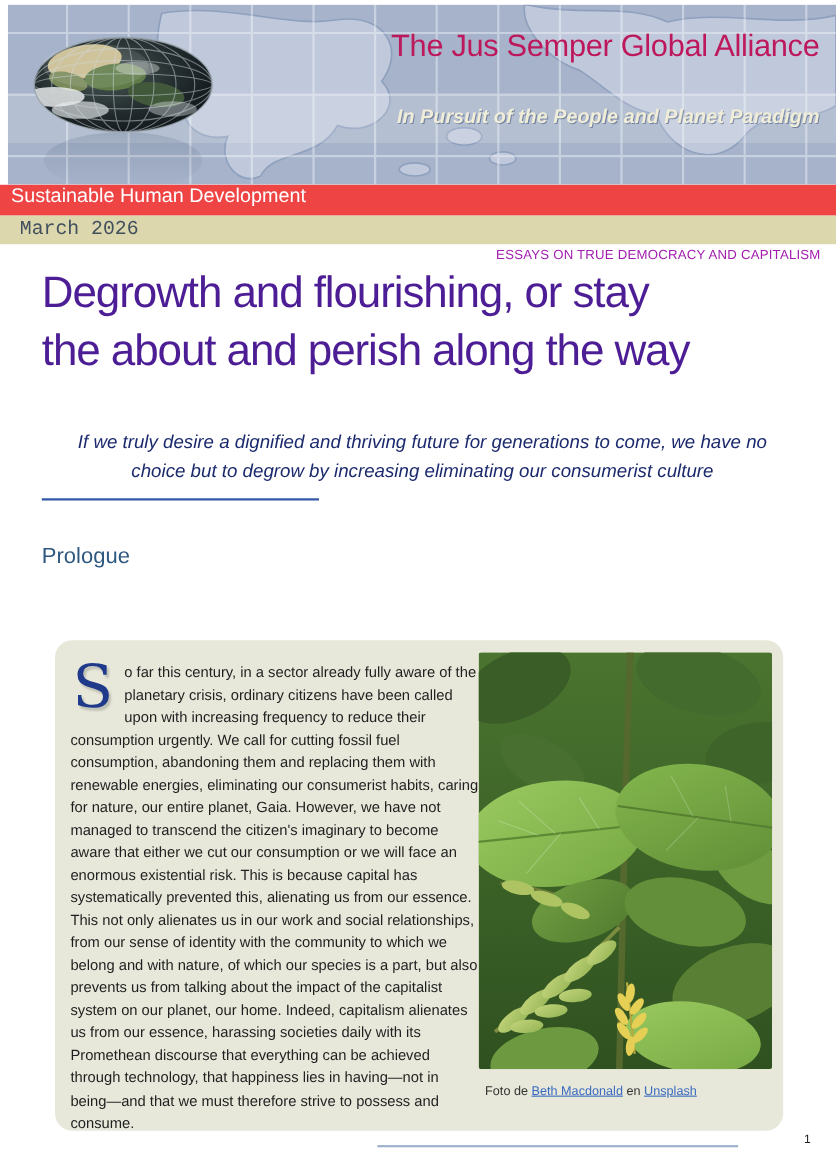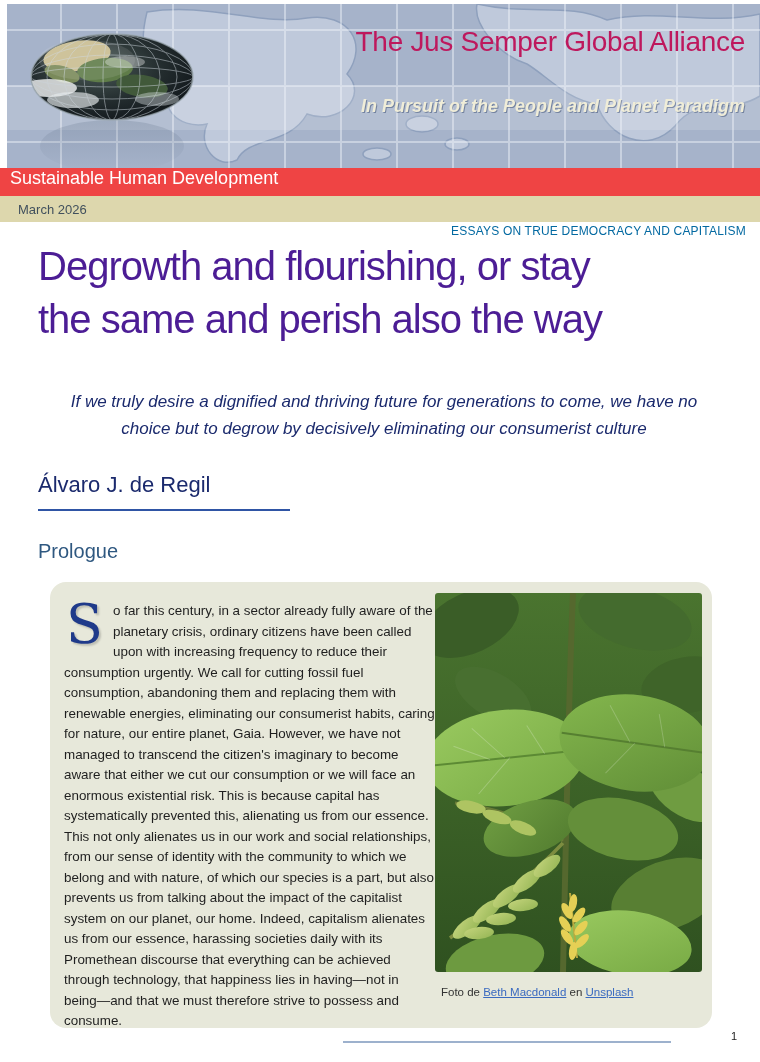--- a/index.html
+++ b/index.html
@@ -15,33 +15,33 @@
              color:#be185d;white-space:nowrap;}
   .org-tagline{position:absolute;right:15px;top:96px;font-size:18px;font-style:italic;
                color:#f0edd8;text-shadow:1px 1px 0 rgba(40,60,100,.45);white-space:nowrap;font-weight:bold;}
 
   
   .bar-blue{position:absolute;left:0;top:168px;width:760px;height:28px;background:#ef4444;
             display:flex;align-items:flex-start;}
   .bar-blue span{color:#ffffff;font-size:18px;padding-left:10px;}
   .bar-tan{position:absolute;left:0;top:196px;width:760px;height:26px;background:#ddd7ad;
            display:flex;align-items:center;justify-content:space-between;}
-  .bar-tan .date{color:#41505d;font-size:13px;padding-left:18px;}
-  .bar-tan .series{color:#0369a1;font-size:12px;letter-spacing:.2px;padding-right:14px;margin-top:43px;}
+  .bar-tan .date{color:#41505d;font-size:18px;padding-left:18px;font-family:Liberation Mono, monospace;}
+  .bar-tan .series{color:#a21caf;font-size:12px;letter-spacing:.2px;padding-right:14px;margin-top:43px;}
 
   
   .main{position:absolute;left:38px;right:30px;top:222px;}
   .title{margin-top:18px;color:#4c1d95;font-size:40px;line-height:53px;letter-spacing:-1px;}
   .title span{display:block;}
   .subtitle{margin-top:42px;color:#1b2a6d;font-size:17px;line-height:27px;font-style:italic;
             text-align:center;}
   .subtitle span{display:block;}
   .author{margin-top:30px;color:#1b2a6d;font-size:22px;}
   .author-rule{width:252px;height:0;border-bottom:2px solid #2f55a5;margin-top:11px;}
-  .prologue-h{margin-top:29px;color:#2f5880;font-size:20px;}
+  .prologue-h{margin-top:40px;color:#2f5880;font-size:20px;}
 
   
   .panel{position:absolute;left:50px;top:582px;width:662px;height:446px;background:#e7e8da;
          border-radius:16px;box-sizing:border-box;padding:11px 10px 0 14px;display:flex;}
   .prologue-text{width:371px;flex:0 0 371px;color:#1f1f1f;font-size:13.4px;line-height:20.5px;
                  padding-top:8px;text-align:left;}
   .dropcap{float:left;font-family:"DejaVu Serif","Liberation Serif",serif;font-size:54px;
            line-height:42px;color:#1f3a8a;margin:3px 10px 0 2px;
            text-shadow:2px 2px 2px rgba(0,0,0,.18);}
   .figure{width:253px;margin-left:0;}
@@ -145,27 +145,26 @@
     <span>Sustainable Human Development</span>
   </div>
   <div class="bar-tan">
     <span class="date">March 2026</span>
     <span class="series">ESSAYS ON TRUE DEMOCRACY AND CAPITALISM</span>
   </div>
 
   <div class="main">
     <div class="title">
       <span>Degrowth and flourishing, or stay</span>
-      <span>the same and perish also the way</span>
+      <span>the about and perish along the way</span>
     </div>
     <div class="subtitle">
       <span>If we truly desire a dignified and thriving future for generations to come, we have no</span>
-      <span>choice but to degrow by decisively eliminating our consumerist culture</span>
-    </div>
-    <div class="author">Álvaro J. de Regil</div>
+      <span>choice but to degrow by increasing eliminating our consumerist culture</span>
+    </div>
     <div class="author-rule"></div>
     <div class="prologue-h">Prologue</div>
   </div>
 
   <div class="panel">
     <div class="prologue-text">
       <span class="dropcap">S</span><span>o far this century, in a sector already fully aware of the planetary crisis, ordinary citizens have been called upon with increasing frequency to reduce their consumption urgently. We call for cutting fossil fuel consumption, abandoning them and replacing them with renewable energies, eliminating our consumerist habits, caring for nature, our entire planet, Gaia. However, we have not managed to transcend the citizen's imaginary to become aware that either we cut our consumption or we will face an enormous existential risk. This is because capital has systematically prevented this, alienating us from our essence. This not only alienates us in our work and social relationships, from our sense of identity with the community to which we belong and with nature, of which our species is a part, but also prevents us from talking about the impact of the capitalist system on our planet, our home. Indeed, capitalism alienates us from our essence, harassing societies daily with its Promethean discourse that everything can be achieved through technology, that happiness lies in having—not in being—and that we must therefore strive to possess and consume.</span>
     </div>
     <div class="figure">
       <div class="photo">

